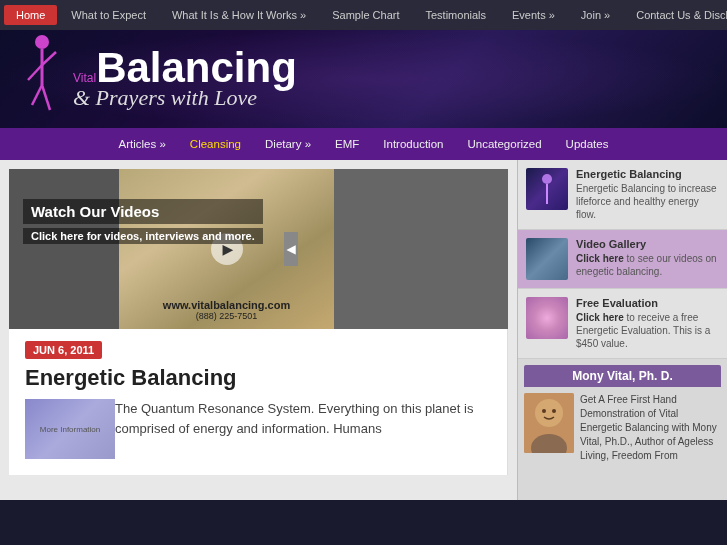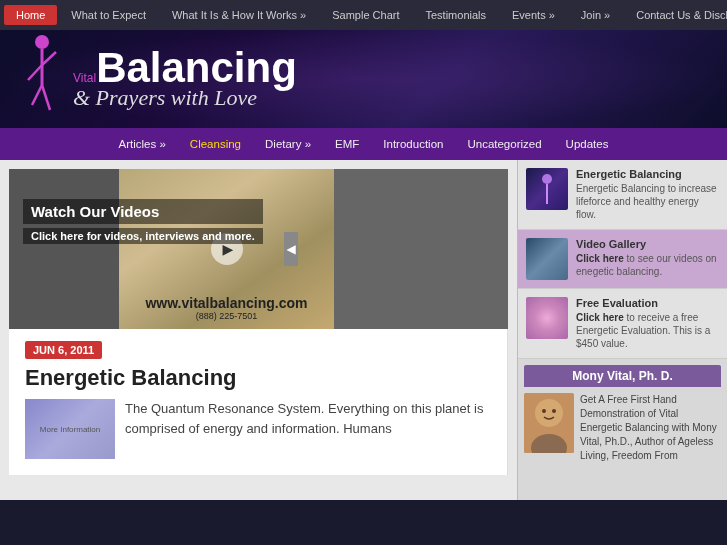--- a/index.html
+++ b/index.html
@@ -189,21 +189,21 @@
       font-size: 22px;
       color: #222;
       font-weight: bold;
       margin-bottom: 8px;
     }
     .post-image {
       float: left;
       width: 90px;
       height: 60px;
       background: linear-gradient(135deg, #8888cc 0%, #aaaadd 50%, #9999cc 100%);
-      margin-right: 10px;
+      margin-right: 0;
       margin-bottom: 4px;
       display: flex;
       align-items: center;
       justify-content: center;
       font-size: 8px;
       color: #666;
       text-align: center;
     }
     .post-excerpt {
       font-size: 13px;
@@ -308,21 +308,21 @@
         <div class="watch-videos-subtitle">
           <span>Click here</span><span> for videos, interviews and more.</span>
         </div>
       </div>
 
       <div style="margin-left:110px; width:215px; height:160px; background:linear-gradient(145deg,#b8a878,#d0bc90,#a09060,#c4a870); position:relative; display:flex; align-items:flex-end; justify-content:center; padding-bottom:8px;">
         <div style="position:absolute;top:50%;left:50%;transform:translate(-50%,-50%);width:32px;height:32px;background:rgba(255,255,255,0.6);border-radius:50%;display:flex;align-items:center;justify-content:center;">
           <span style="color:#333;font-size:14px;margin-left:3px;">▶</span>
         </div>
         <div style="text-align:center;z-index:2;">
-          <div style="font-size:14px;font-weight:bold;color:#222;">www.vitalbalancing.com</div>
+          <div style="font-size:11px;font-weight:bold;color:#222;">www.vitalbalancing.com</div>
           <div style="font-size:9px;color:#222;">(888) 225-7501</div>
         </div>
       </div>
 
       <div style="flex:1;background:#666;"></div>
 
       <div style="position:absolute;right:210px;top:50%;transform:translateY(-50%);background:#888;color:white;width:14px;height:34px;display:flex;align-items:center;justify-content:center;font-size:12px;cursor:pointer;z-index:3;">◀</div>
     </div>
 
     <div id="blog-section">

